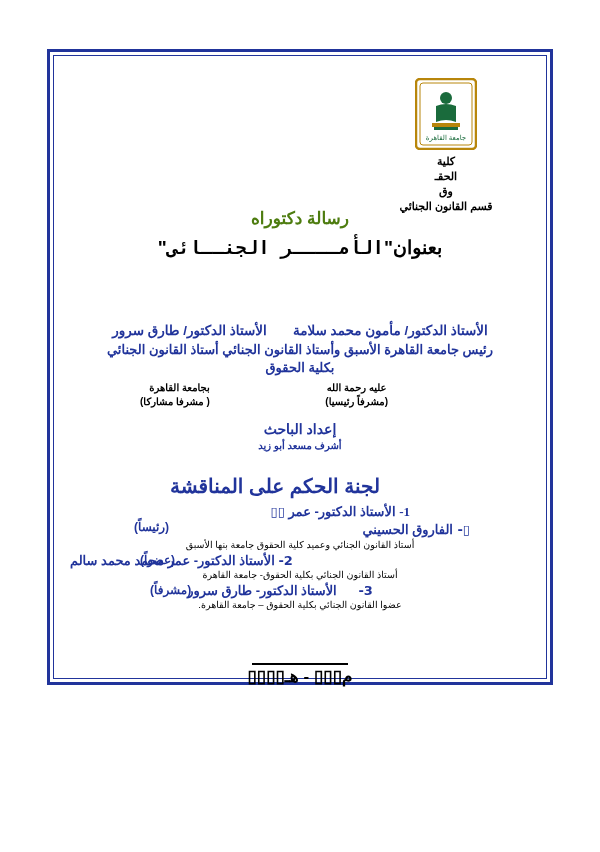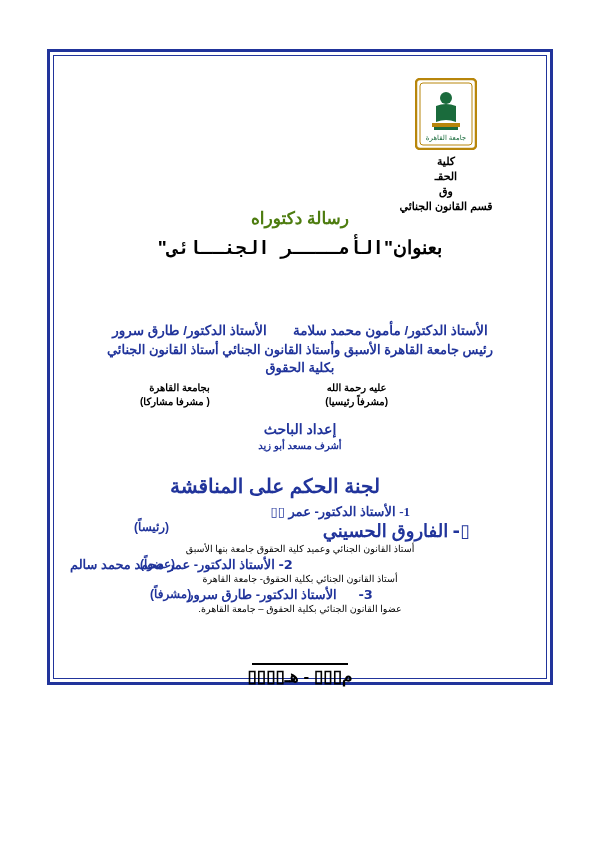--- a/index.html
+++ b/index.html
@@ -196,21 +196,21 @@
     color: #21349b;
   }
   .member .desc {
     font-size: 9.5px;
     color: #000;
     text-align: center;
     margin-top: 1px;
   }
   .m1 .line-main { padding-right: 120px; text-align: right; }
   .m1b { text-align: right; padding-right: 60px; position: relative; }
-  .m1b .name { font-size: 18px; font-weight: bold; color: #21349b; }
+  .m1b .name { font-size: 13px; font-weight: bold; color: #21349b; }
   .m1b .role { position: absolute; left: 64px; top: 0; }
   .m2 .line-main { text-align: left; padding-right: 20px; }
   .m2 .role { position: absolute; left: 70px; top: 0; }
   .m3 .line-main { text-align: center; padding-right: 40px; }
   .m3 .role { position: absolute; left: 80px; top: 0; }
 
   .divider {
     position: absolute;
     top: 585px;
     left: 0;

